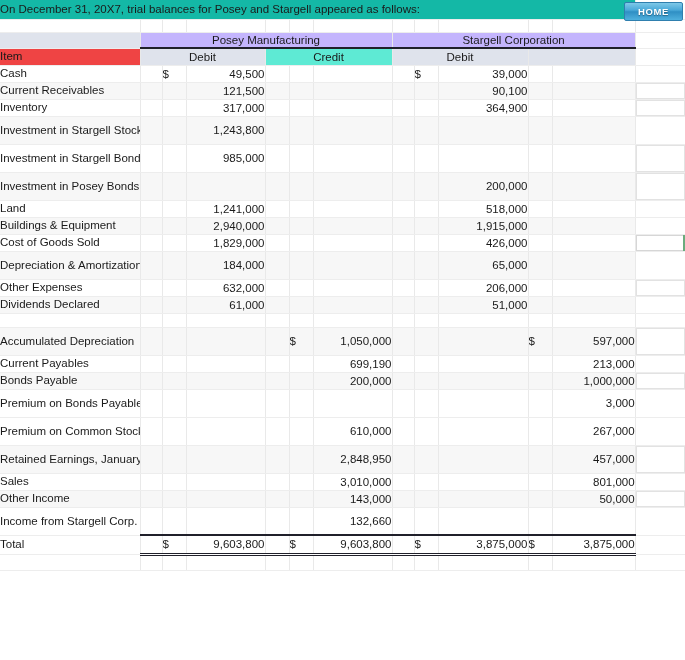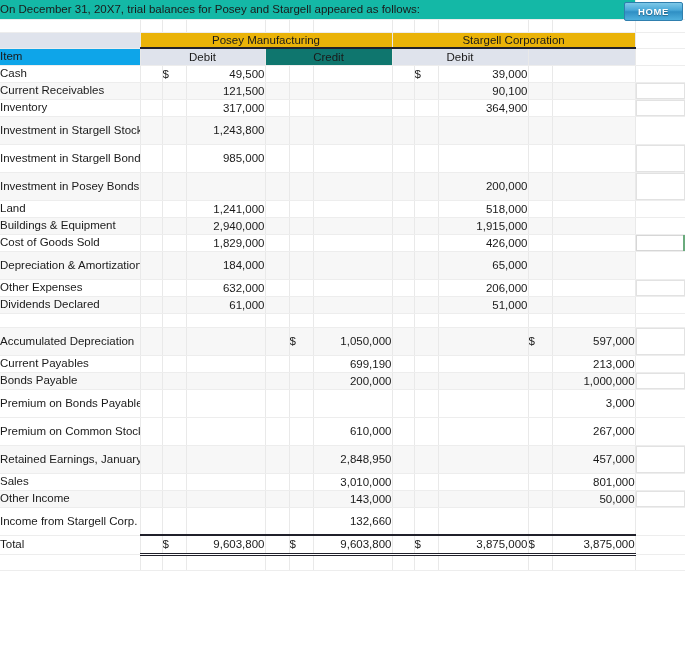--- a/index.html
+++ b/index.html
@@ -49,21 +49,21 @@
   col.c7  { width: 22px;  }
   col.c8  { width: 24px;  }
   col.c9  { width: 90px;  }
   col.c10 { width: 24px;  }
   col.c11 { width: 83px;  }
   col.c12 { width: 50px;  }
 
   
   .rowA td { background: #ffffff; }
   .rowB td { background: #f7f7f7; }
-  .hdrband td { background: #eab308; }
+  .hdrband td { background: #c4b5fd; }
 
   
   td.tail { background: #ffffff !important; border-right: 1px solid #e4e4e4; }
 
   
   .lbl {
     padding-left: 7px;
     text-align: left;
     white-space: normal;
     line-height: 1.25;
@@ -169,23 +169,23 @@
           <td></td>
           <td class="tail"></td>
         </tr>
         <tr class="hdrband" style="height: 16px;">
           <td style="background: rgb(223, 227, 236);"></td>
           <td class="co-head" colspan="6">Posey Manufacturing</td>
           <td class="co-head" colspan="5">Stargell Corporation</td>
           <td class="tail"></td>
         </tr>
         <tr class="hdrband" style="height: 17px;">
-          <td class="lbl" style="background:#0ea5e9">Item</td>
+          <td class="lbl" style="background:#ef4444">Item</td>
           <td class="ctr" style="background:#dfe3ec" colspan="3">Debit</td>
-          <td class="ctr" style="background:#0f766e" colspan="3">Credit</td>
+          <td class="ctr" style="background:#5eead4" colspan="3">Credit</td>
           <td class="ctr" style="background:#dfe3ec" colspan="3">Debit</td>
           <td class="ctr" style="background:#dfe3ec" colspan="2"></td>
           <td class="tail"></td>
         </tr>
         <tr class="rowA" style="height: 17px;">
           <td class="lbl">Cash</td>
           <td></td>
           <td class="cur">$</td>
           <td class="num">49,500</td>
           <td></td>

